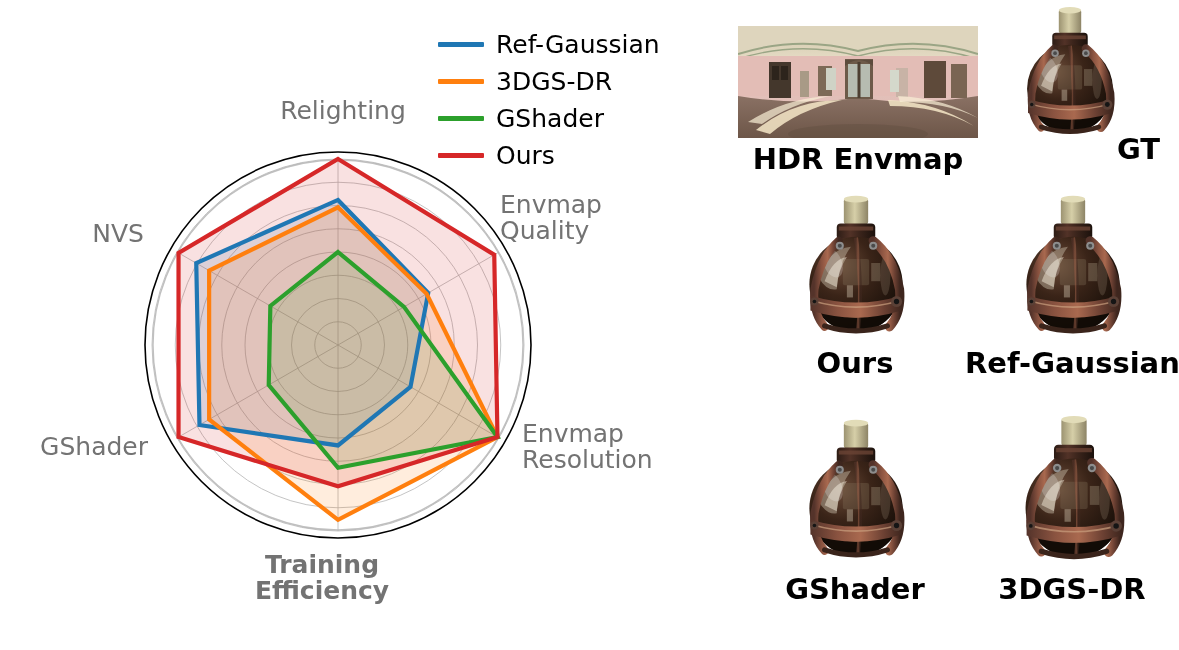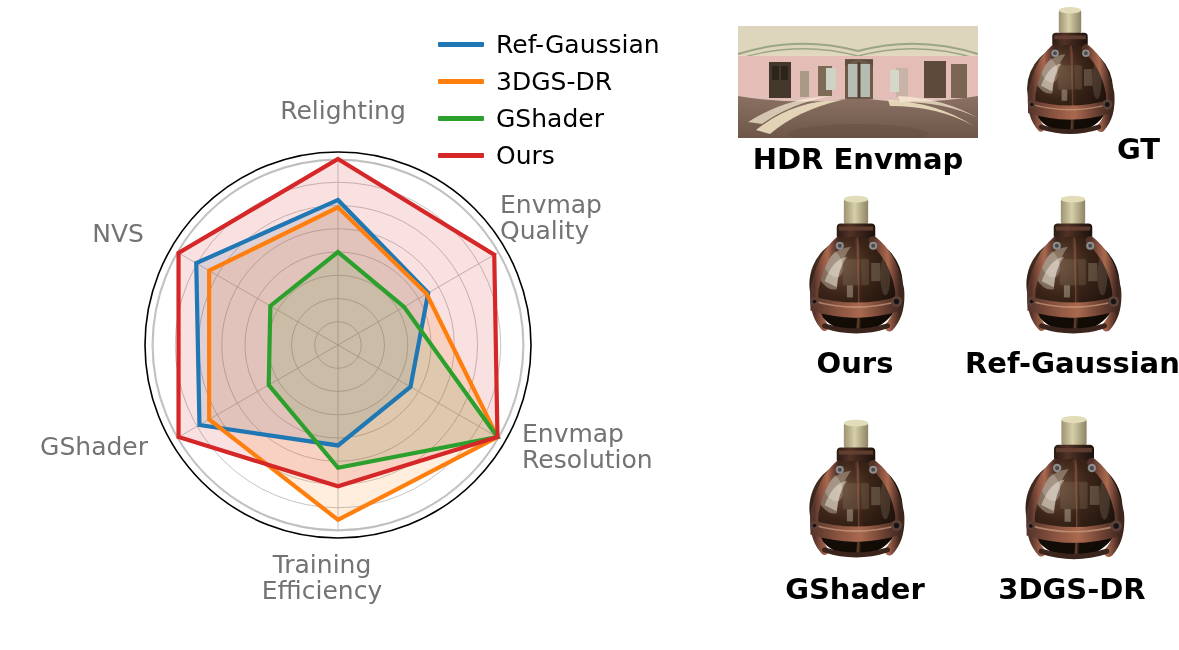--- a/index.html
+++ b/index.html
@@ -134,21 +134,21 @@
     </svg>
 
     <div class="axis-label" style="left:258px; top:98px; width:170px;">Relighting</div>
 
     <div class="axis-label" style="left:500px; top:192px; width:180px; text-align:left;">Envmap
 Quality</div>
 
     <div class="axis-label" style="left:522px; top:421px; width:180px; text-align:left;">Envmap
 Resolution</div>
 
-    <div class="axis-label" style="left:232px; top:552px; width:180px;">Training
+    <div class="axis-label" style="left:232px; top:552px; width:180px;font-weight:bold;">Training
 Efficiency</div>
 
     <div class="axis-label" style="left:0px; top:434px; width:148px; text-align:right;">GShader</div>
 
     <div class="axis-label" style="left:24px; top:208px; width:120px; text-align:right;margin-top:13px;">NVS</div>
 
     <div class="legend-row" style="left:438px; top:30px;">
       <span class="legend-swatch" style="background: rgb(31, 119, 180);"></span>
       <span class="legend-text">Ref-Gaussian</span>
     </div>

